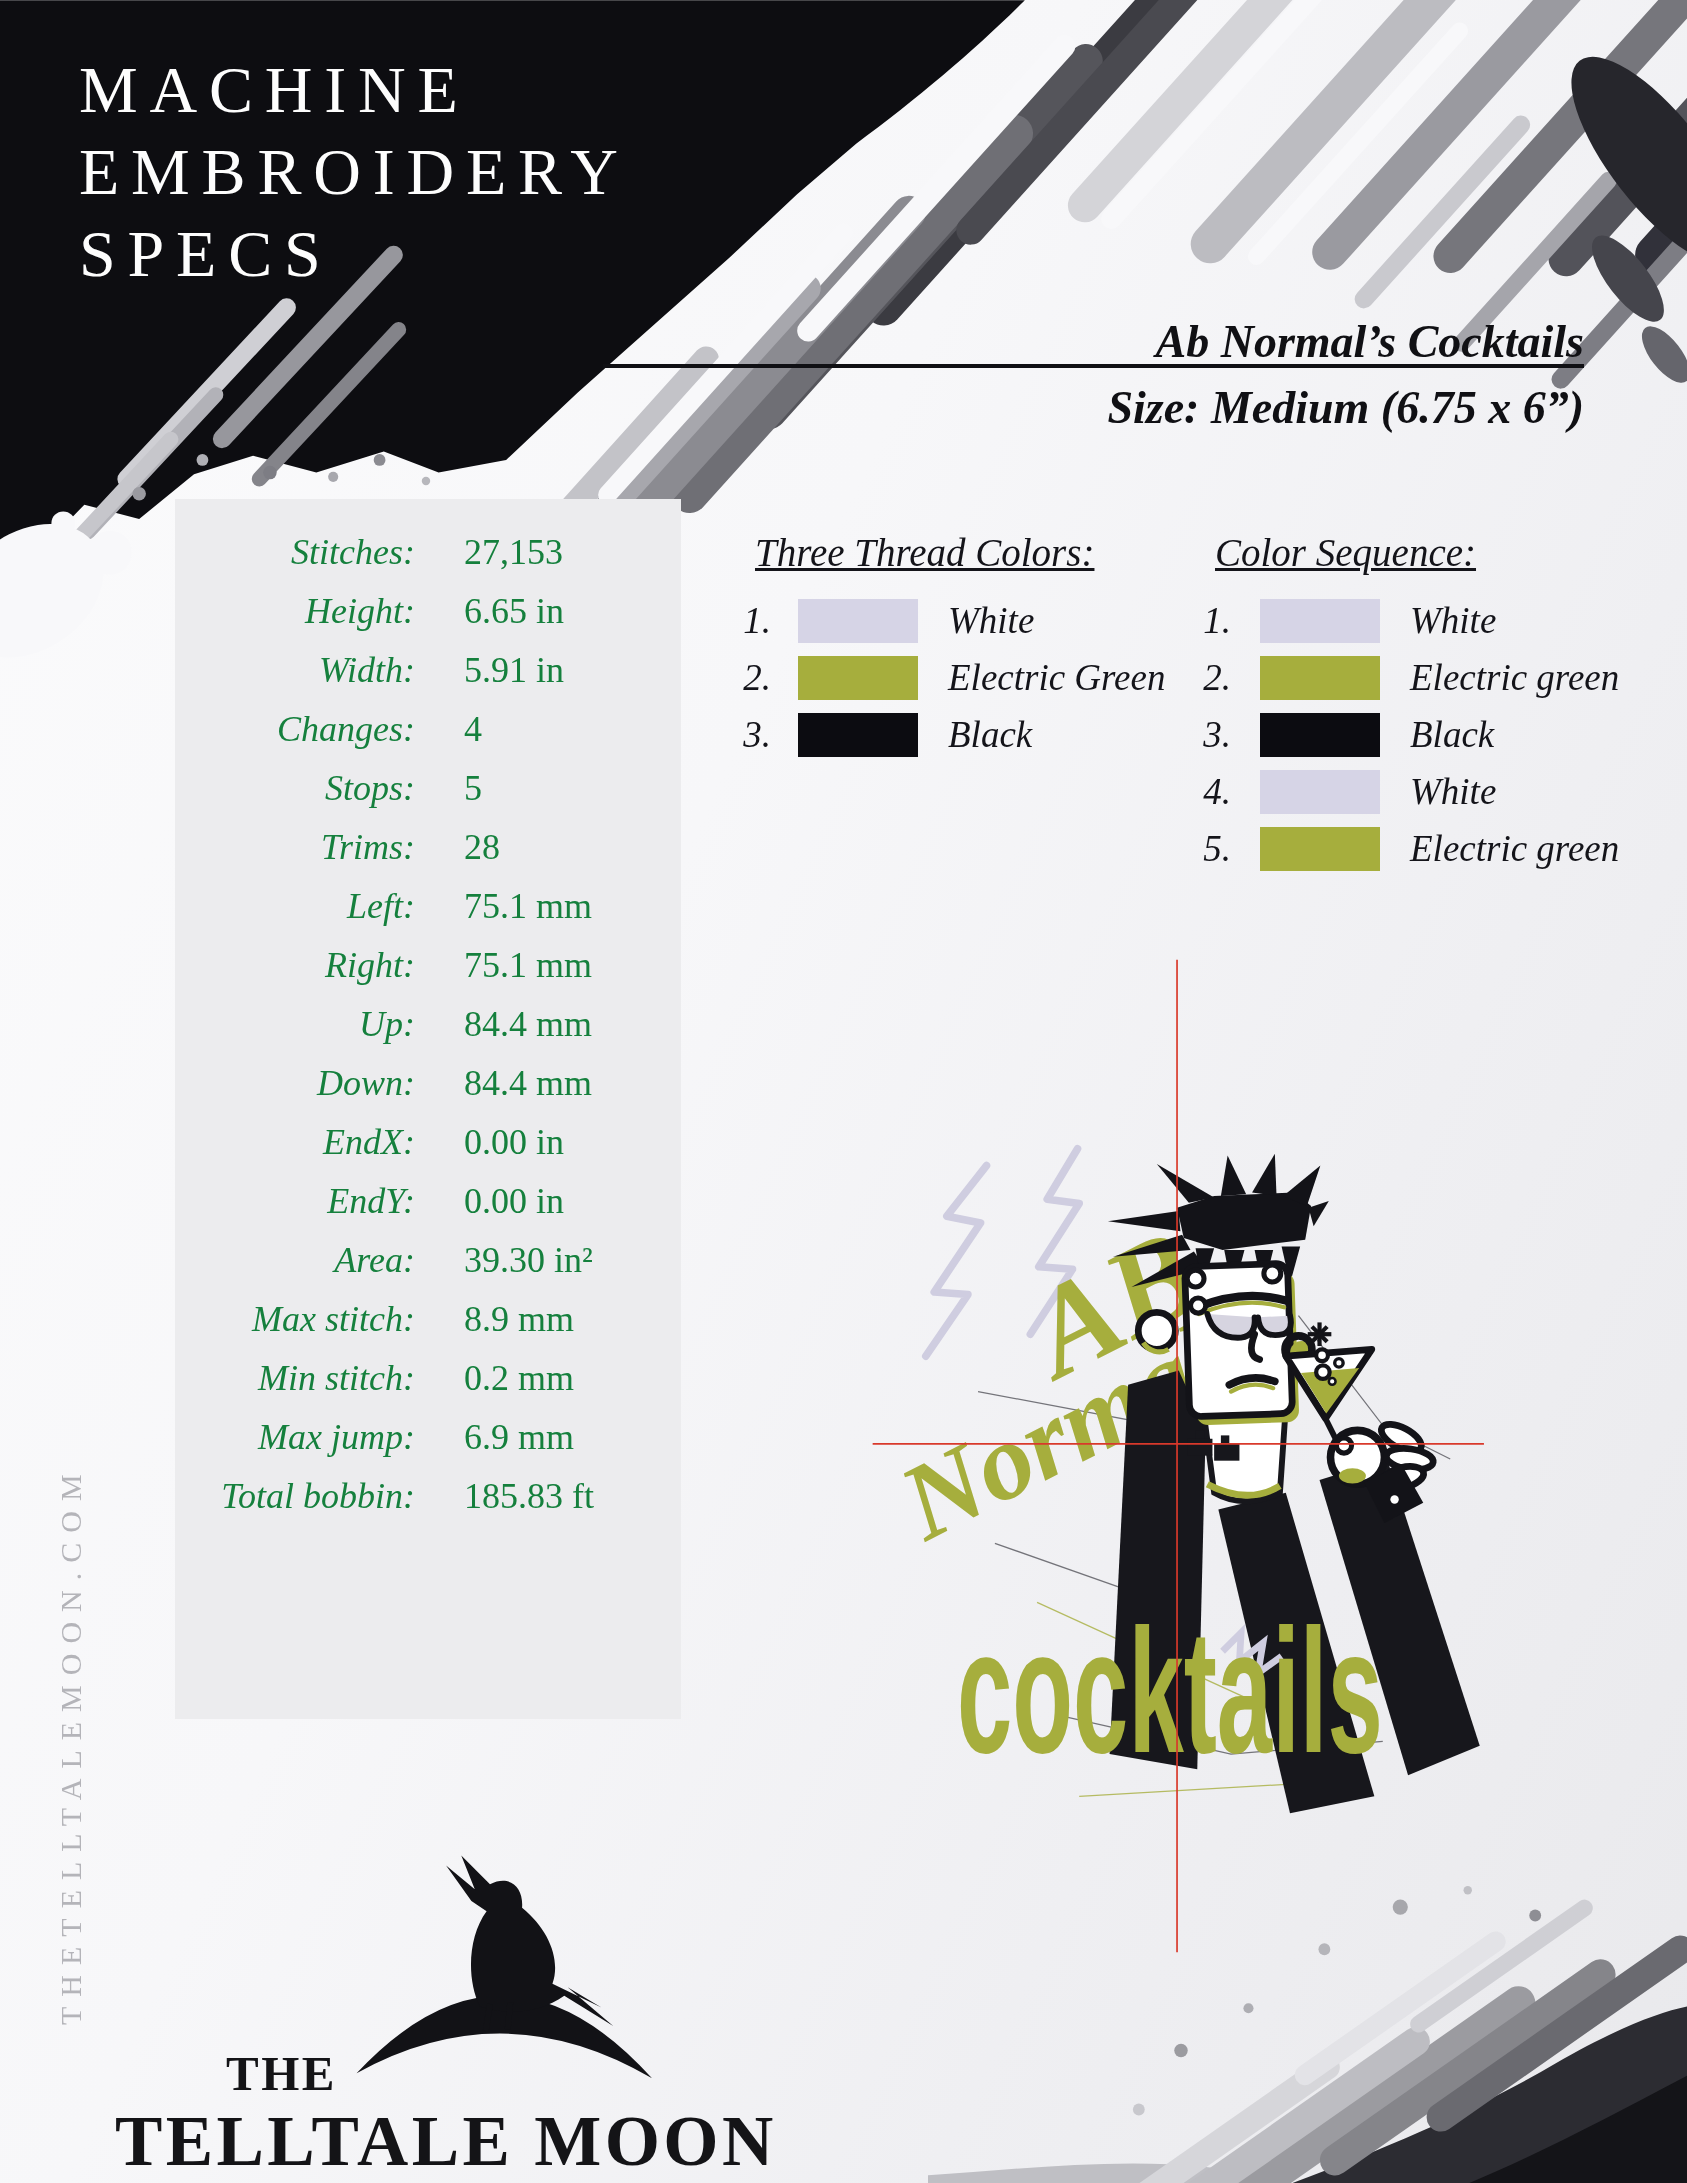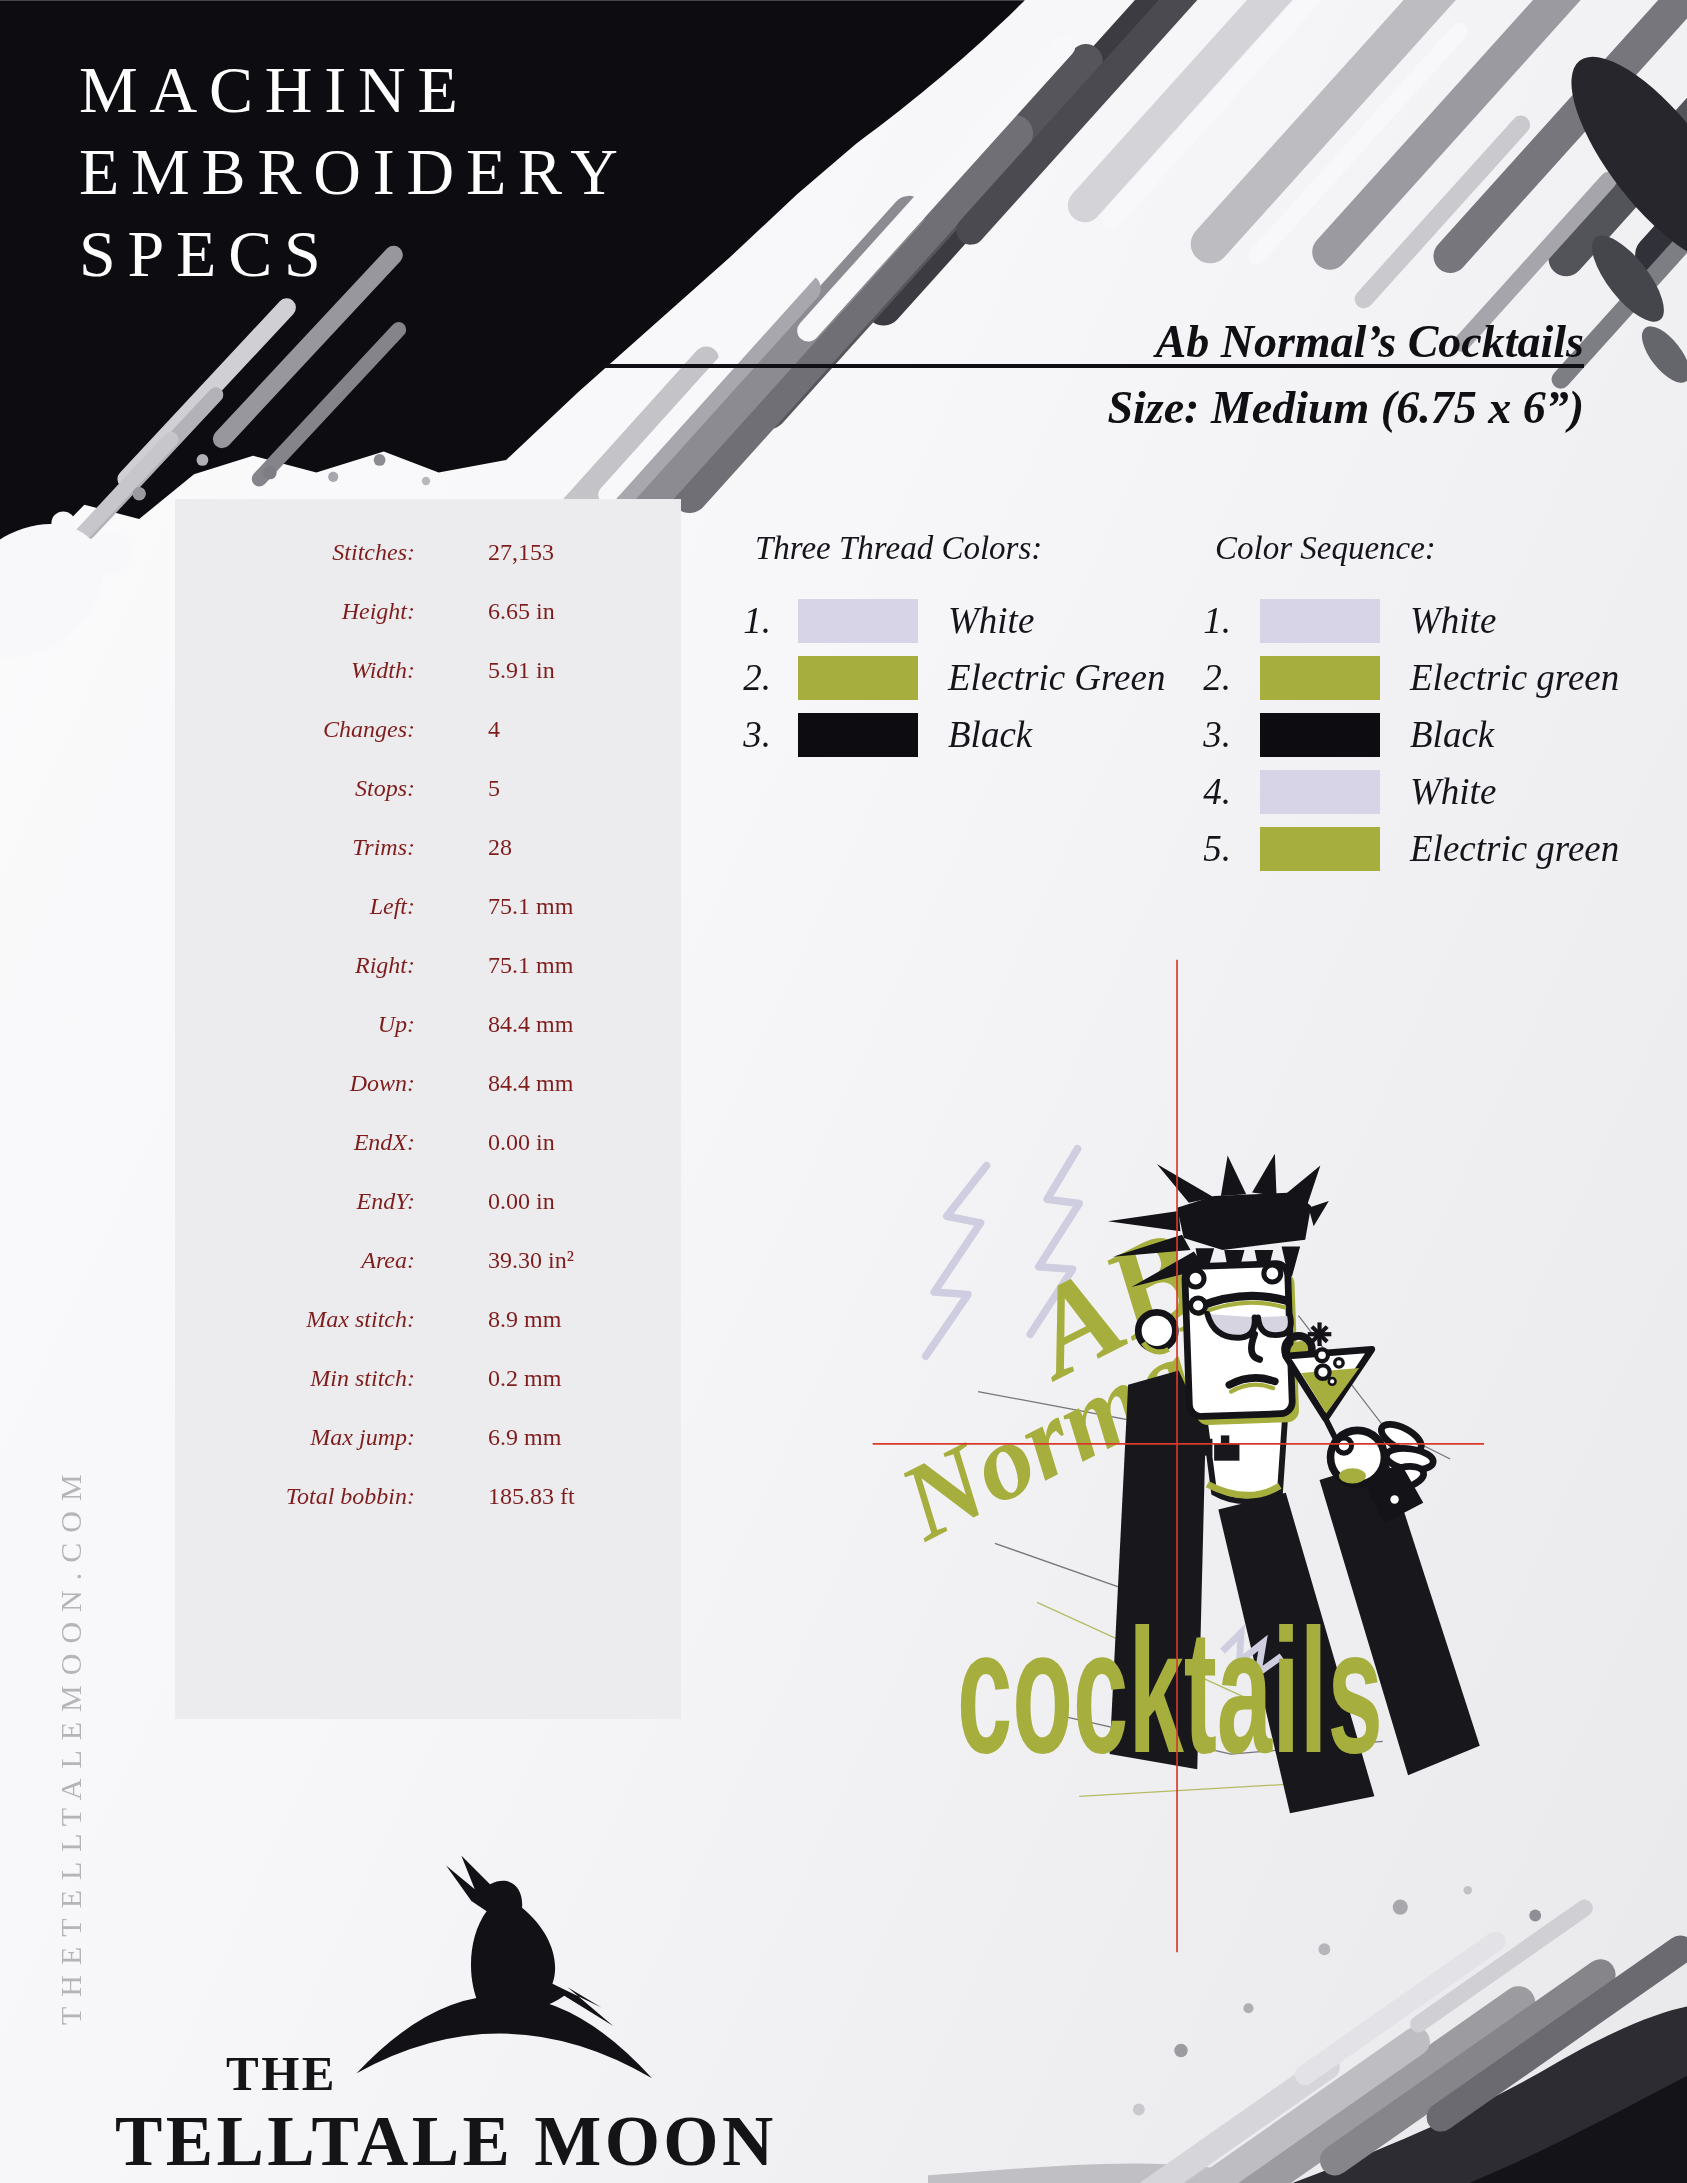--- a/index.html
+++ b/index.html
@@ -11,26 +11,26 @@
   .header-brush{position:absolute;left:0;top:0;width:1687px;height:844px;}
   .header-title{position:absolute;left:79px;top:49px;color:#fdfdfd;
     font-size:66px;line-height:82px;letter-spacing:11.8px;font-weight:400;white-space:pre-line;}
   .proj-name{position:absolute;right:103px;top:292px;font-size:46px;font-weight:700;font-style:italic;color:#101014;margin-top:23px;}
   .title-rule{position:absolute;left:603px;top:364px;width:981px;height:4.2px;background:#101014;}
   .proj-size{position:absolute;right:103px;top:381px;font-size:46px;font-weight:700;font-style:italic;color:#101014;}
 
   
   .specs-panel{position:absolute;left:175px;top:499px;width:506px;height:1220px;background:#ececee;
     display:flex;flex-direction:column;padding-top:23.6px;box-sizing:border-box;}
-  .spec-row{display:flex;height:59px;line-height:59px;font-size:24px;color:#7f1d1d;gap:24px;}
+  .spec-row{display:flex;height:59px;line-height:59px;font-size:36px;color:#15803d;}
   .spec-label{width:240px;text-align:right;font-style:italic;}
   .spec-value{margin-left:49px;}
 
   
-  .list-heading{position:absolute;font-size:33px;font-style:italic;color:#14141a;}
+  .list-heading{position:absolute;font-size:39px;font-style:italic;color:#14141a;text-decoration:underline;}
   .color-list{position:absolute;display:flex;flex-direction:column;}
   .color-row{display:flex;align-items:center;height:57px;}
   .color-num{width:35px;text-align:right;font-size:37px;font-style:italic;color:#14141a;}
   .color-swatch{width:120px;height:44px;}
   .color-label{font-size:37px;font-style:italic;color:#14141a;}
   .tc-list .color-swatch{margin-left:27px;}
   .tc-list .color-label{margin-left:30px;}
   .cs-list .color-swatch{margin-left:29px;}
   .cs-list .color-label{margin-left:30px;}
 

